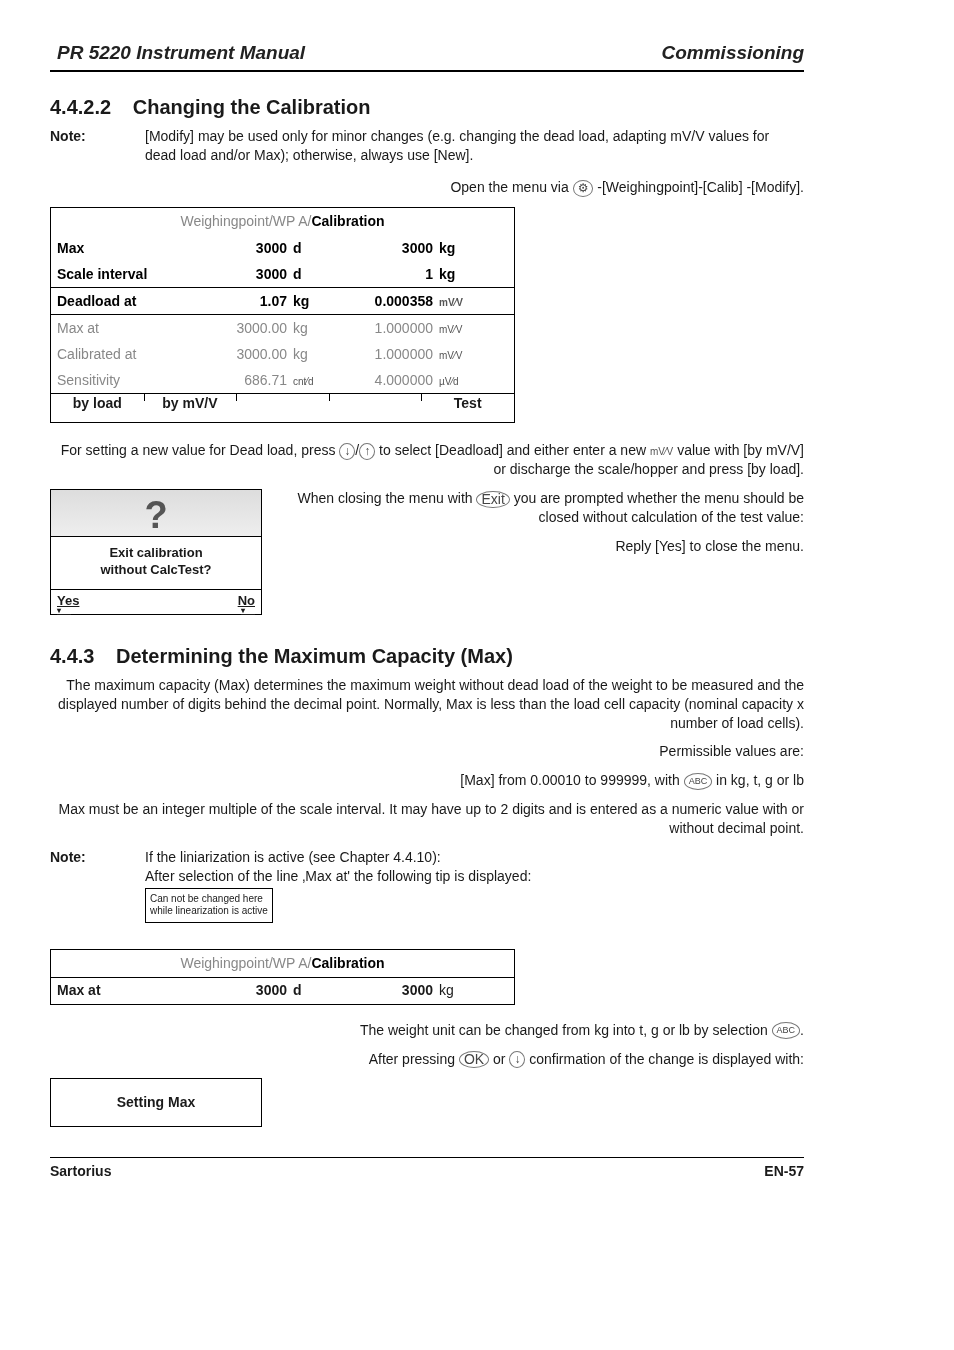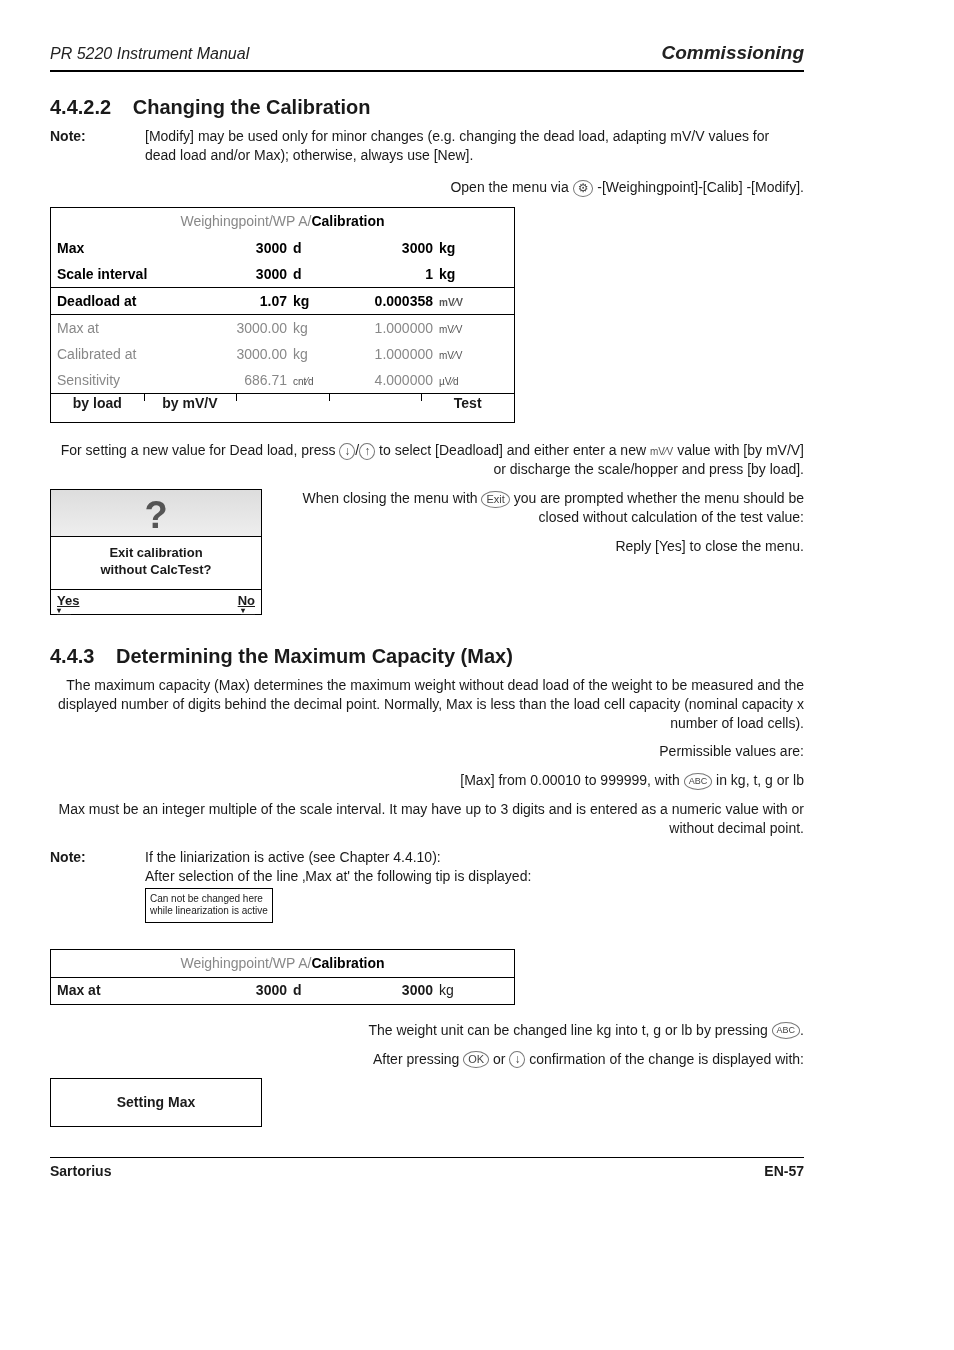--- a/index.html
+++ b/index.html
@@ -15,24 +15,25 @@
   }
   .header-row {
     display: flex;
     justify-content: space-between;
     align-items: baseline;
     border-bottom: 2px solid #000;
     padding-bottom: 4px;
     margin-bottom: 22px;
   }
   .header-left {
-    font-size: 16px;
-    font-weight: 400;
+    font-size: 19px;
+    font-weight: 700;
     font-style: italic;
     color: #222;
+    margin-left: 7px;
   }
   .header-right {
     font-size: 19px;
     font-weight: 600;
     font-style: italic;
     color: #222;
   }
   .sec-num { font-weight: 700; margin-right: 16px; }
   .sec-title { font-weight: 700; }
   h3.sec {
@@ -311,40 +312,40 @@
       </div>
       <div class="no">
         <span>No</span>
         <span class="arrow">▾</span>
       </div>
     </div>
   </div>
   <div style="flex:1">
     <p class="para">
       <span>When closing the menu with </span>
-      <span class="icon" style="font-size:11px">Exit</span>
+      <span class="icon" style="font-size:14px">Exit</span>
       <span> you are prompted whether the menu should be closed without calculation of the test value:</span>
     </p>
     <p class="para">Reply [Yes] to close the menu.</p>
   </div>
 </div>
 
 <h3 class="sec">
   <span class="sec-num">4.4.3</span>
   <span class="sec-title">Determining the Maximum Capacity (Max)</span>
 </h3>
 
 <p class="para">The maximum capacity (Max) determines the maximum weight without dead load of the weight to be measured and the displayed number of digits behind the decimal point. Normally, Max is less than the load cell capacity (nominal capacity x number of load cells).</p>
 <p class="para">Permissible values are:</p>
 <p class="para indent">
   <span>[Max] from 0.00010 to 999999, with </span>
   <span class="icon" style="font-size:9px">ABC</span>
   <span> in kg, t, g or lb</span>
 </p>
-<p class="para">Max must be an integer multiple of the scale interval. It may have up to 3 digits and is entered as a numeric value with or without decimal point.</p>
+<p class="para">Max must be an integer multiple of the scale interval. It may have up to 2 digits and is entered as a numeric value with or without decimal point.</p>
 
 <div class="note-row">
   <div class="note-label">Note:</div>
   <div class="note-body">
     <span>If the liniarization is active (see Chapter 4.4.10):</span><br>
     <span>After selection of the line ‚Max at' the following tip is displayed:</span><br>
     <div class="small-box">
       <span>Can not be changed here</span><br>
       <span>while linearization is active</span>
     </div>
@@ -360,26 +361,26 @@
   <div class="max-row">
     <div class="c-label">Max at</div>
     <div class="c-v1">3000</div>
     <div class="c-u1">d</div>
     <div class="c-v2">3000</div>
     <div class="c-u2">kg</div>
   </div>
 </div>
 
 <p class="para">
-  <span>The weight unit can be changed line kg into t, g or lb by pressing </span>
+  <span>The weight unit can be changed from kg into t, g or lb by selection </span>
   <span class="icon" style="font-size:9px">ABC</span><span>.</span>
 </p>
 <p class="para">
   <span>After pressing </span>
-  <span class="icon" style="font-size:11px">OK</span>
+  <span class="icon" style="font-size:14px">OK</span>
   <span> or </span>
   <span class="icon">↓</span>
   <span> confirmation of the change is displayed with:</span>
 </p>
 
 <div class="setting-box">
   <span>Setting Max</span>
 </div>
 
 <div class="footer-row">

